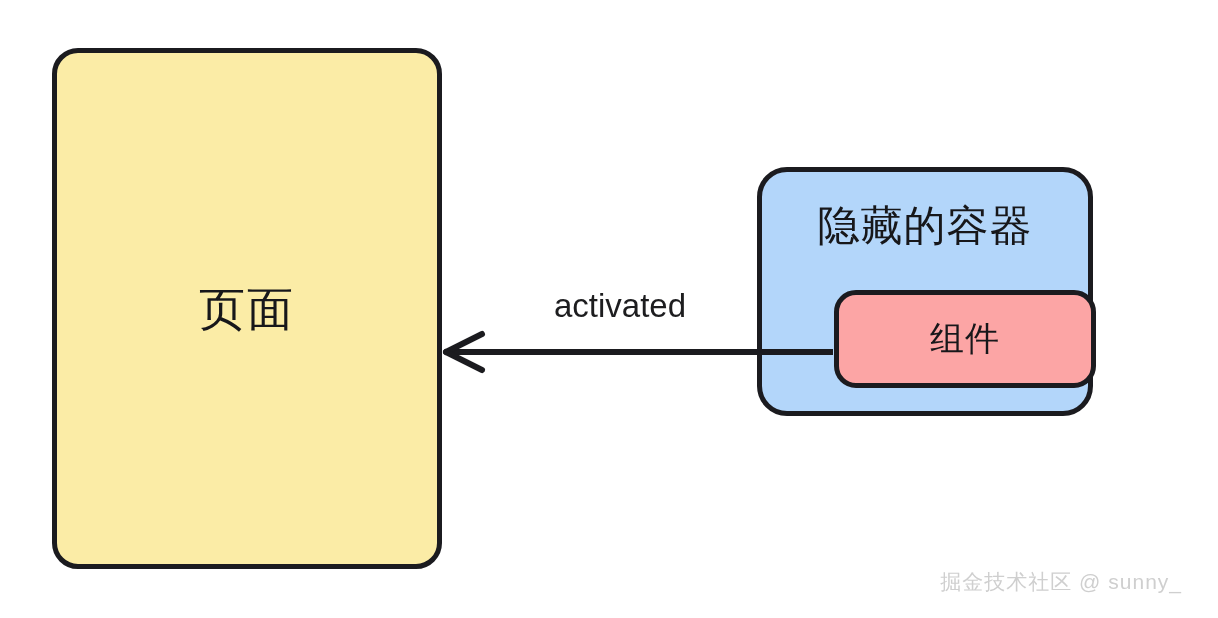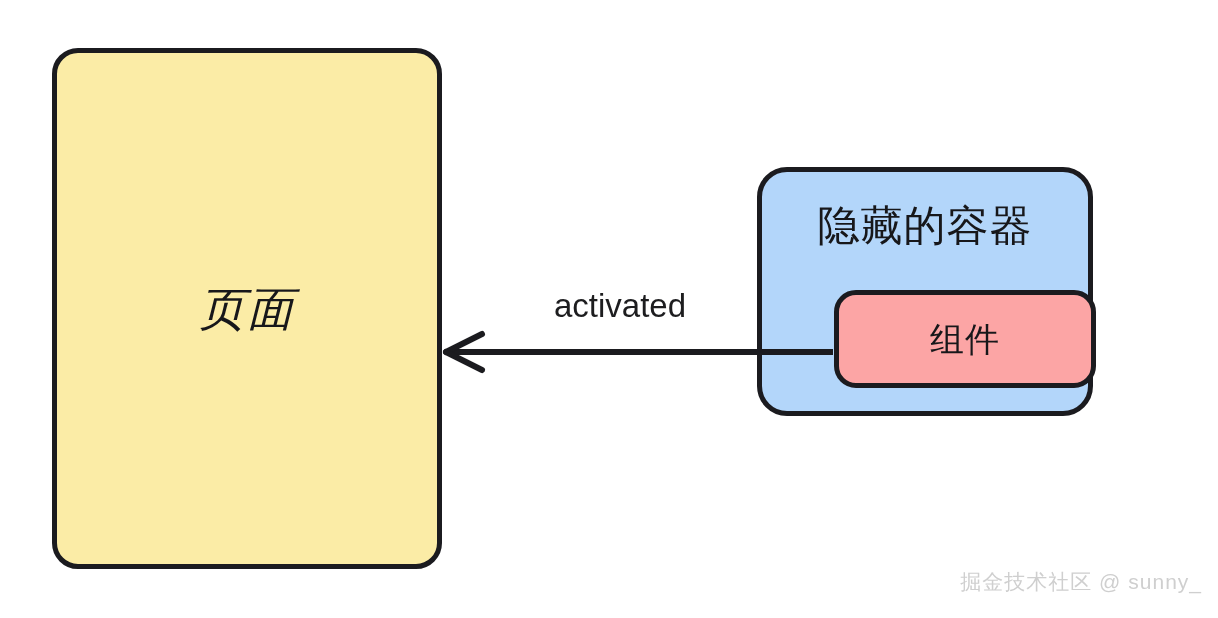--- a/index.html
+++ b/index.html
@@ -43,32 +43,32 @@
     border-width: 5px;
     border-radius: 26px;
   }
 
   #page-node-label {
     font-size: 46px;
     color: #17171a;
     letter-spacing: 2px;
     line-height: 1;
     user-select: none;
-    font-style: italic;
   }
 
   #hidden-container-node {
     left: 757px;
     top: 167px;
     width: 336px;
     height: 249px;
     background: #b3d6fa;
     border-width: 5px;
     border-radius: 30px;
     display: block;
+    font-family: Liberation Serif, serif;
   }
 
   #hidden-container-label {
     position: absolute;
     left: 0;
     right: 0;
     top: 30px;
     text-align: center;
     font-size: 42px;
     color: #17171a;
@@ -118,21 +118,21 @@
     color: #1d1d1f;
     letter-spacing: 0px;
     line-height: 1;
     user-select: none;
     z-index: 4;
   }
 
   
   #watermark {
     position: absolute;
-    right: 16px;
+    right: 36px;
     bottom: 22px;
     font-size: 21px;
     color: #cfcfcf;
     letter-spacing: 1px;
     white-space: nowrap;
     user-select: none;
   }
 </style>
 </head>
 <body>

